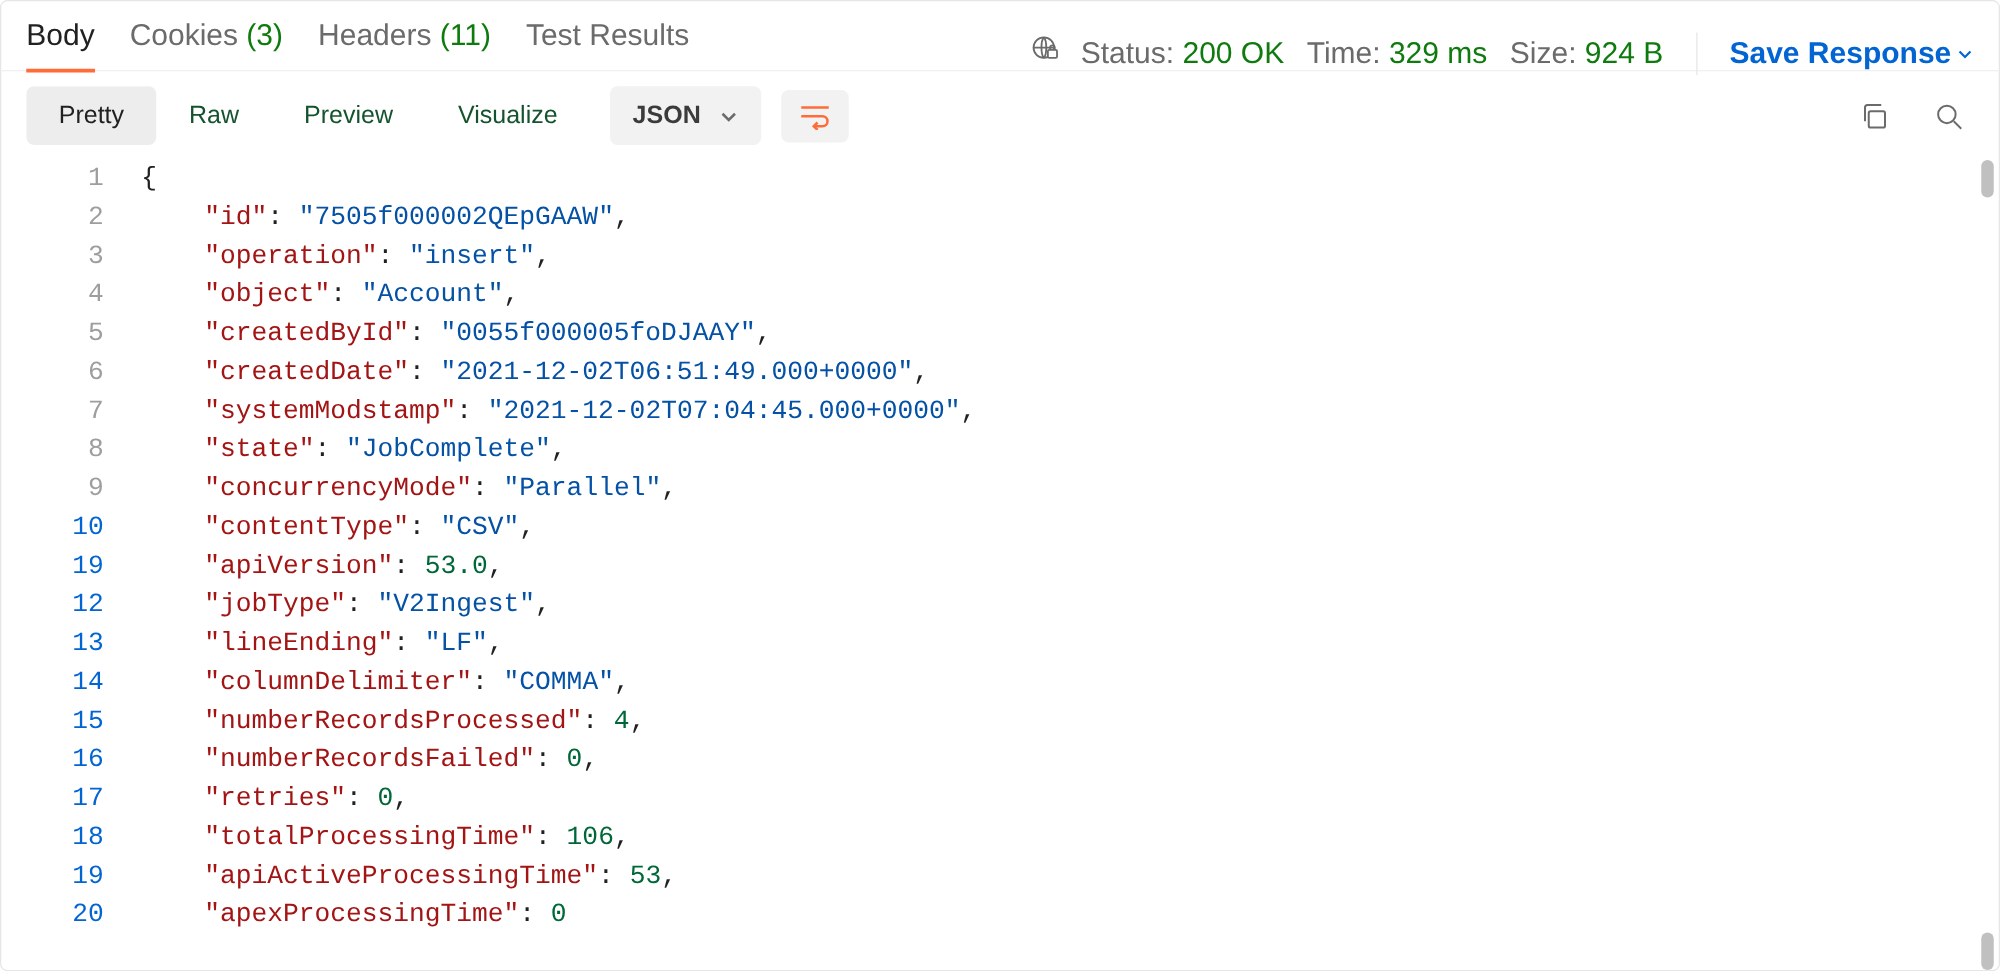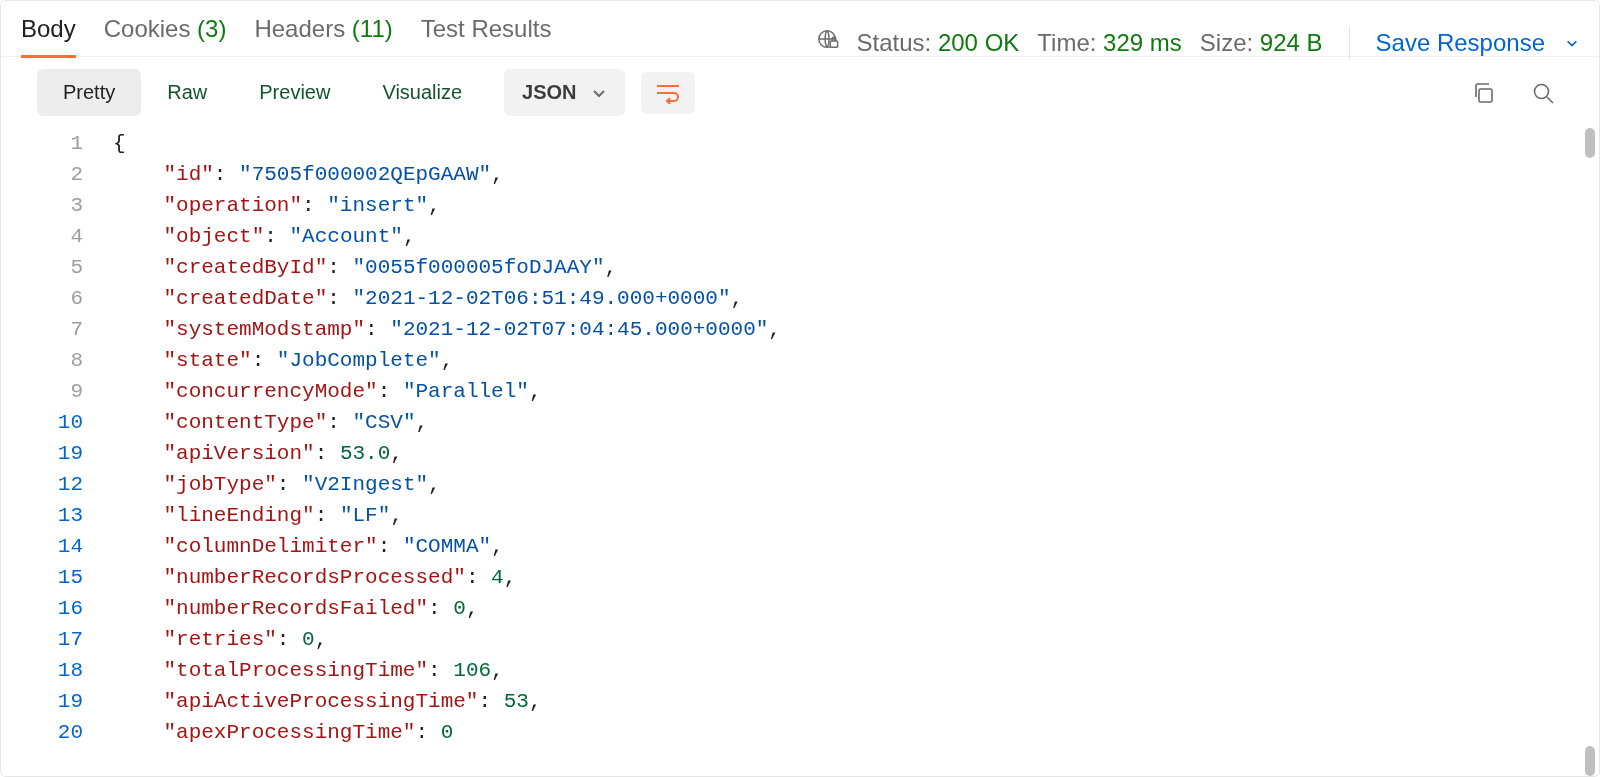--- a/index.html
+++ b/index.html
@@ -47,34 +47,34 @@
     background: #ff6c37;
   }
   .count { color: #0f7b0f; }
   .top-right { display: flex; align-items: center; gap: 18px; color: #6b6b6b; margin-top: 28px; }
   .globe-icon { width: 22px; height: 22px; stroke: #6b6b6b; fill: none; stroke-width: 1.6; }
   .meta { white-space: nowrap; }
   .meta .val { color: #0f7b0f; }
   .divider { width: 1px; height: 34px; background: #e6e6e6; margin: 0 8px; }
   .save-resp {
     color: #0265d2;
-    font-weight: 400;
-    display: flex;
-    align-items: center;
-    gap: 20px;
+    font-weight: 700;
+    display: flex;
+    align-items: center;
+    gap: 4px;
     cursor: pointer;
     white-space: nowrap;
   }
   .chev { width: 14px; height: 14px; stroke: #0265d2; fill: none; stroke-width: 2; }
   .chev-grey { width: 16px; height: 16px; stroke: #6b6b6b; fill: none; stroke-width: 2; }
 
   .toolbar {
     display: flex;
     align-items: center;
-    padding: 12px 36px;
+    padding: 12px 20px;
     gap: 16px;
     font-size: 20px;
   }
   .view-tabs {
     display: flex;
     background: #fff;
     border-radius: 6px;
     overflow: hidden;
   }
   .view-tab {

